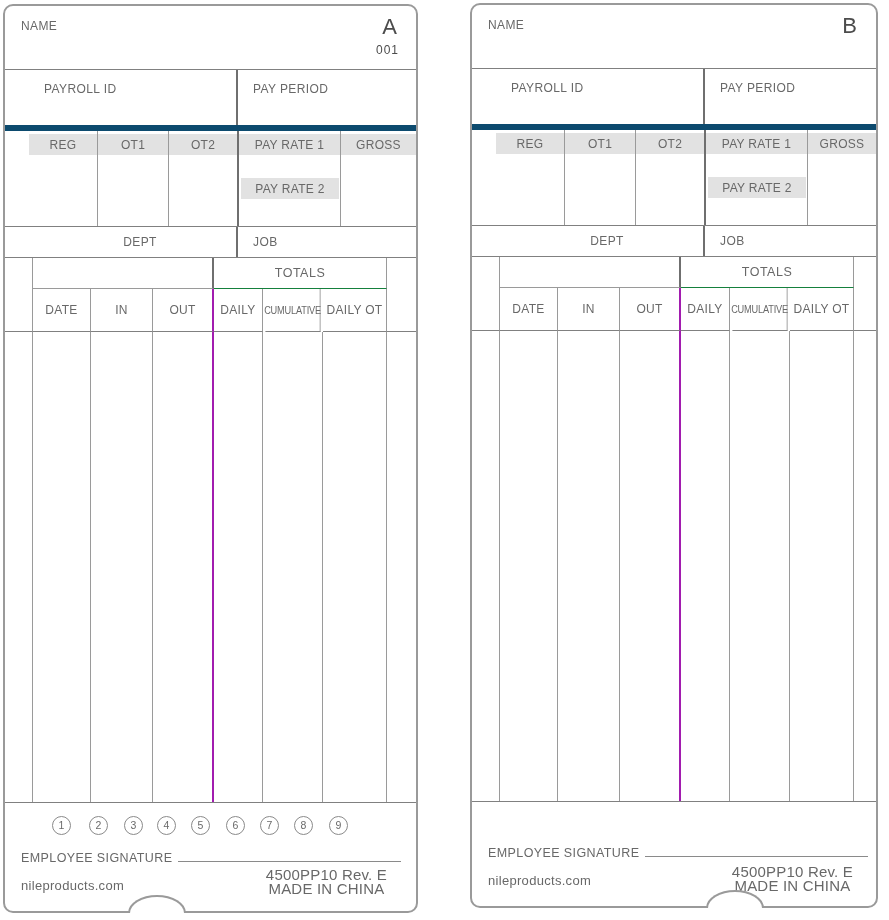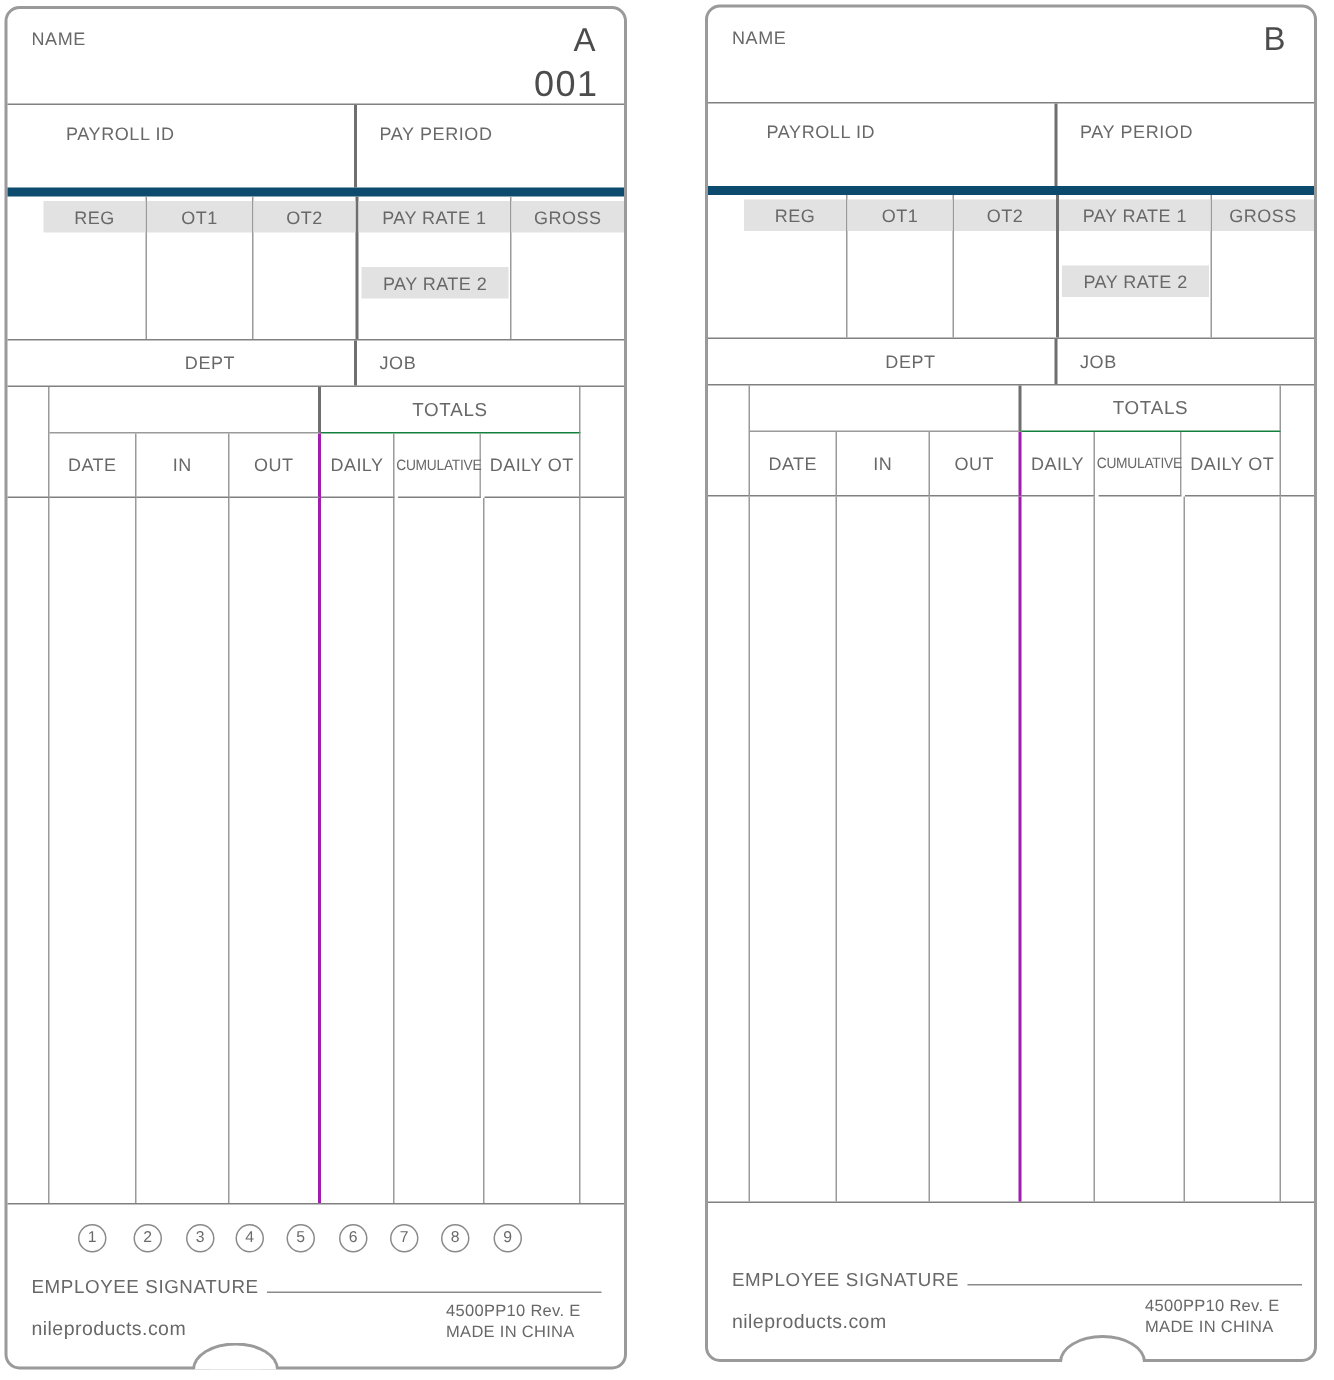--- a/index.html
+++ b/index.html
@@ -16,21 +16,21 @@
     overflow:visible;
   }
   #card-a{left:3px;top:4px;width:415px;height:909px;}
   #card-b{left:470px;top:3px;width:408px;height:905px;}
 
   
   .sec{box-sizing:border-box;flex:none;padding-left:24px;}
   .sec-name{height:64px;border-bottom:1px solid #808080;position:relative;}
   .name-label{position:absolute;left:16px;top:13px;font-size:12px;letter-spacing:.4px;}
   .corner-letter{position:absolute;right:19px;top:8px;font-size:22px;color:#4c4c4c;}
-  .card-number{position:absolute;right:17px;top:37px;font-size:24px;color:#4c4c4c;letter-spacing:1px;}
+  .card-number{position:absolute;right:17px;top:37px;font-size:12px;color:#4c4c4c;letter-spacing:1px;}
 
   .sec-payroll{height:61px;border-bottom:6px solid #0c4a6e;display:grid;grid-template-columns:209px 1fr;}
   .sec-payroll .cell{box-sizing:border-box;padding:12px 0 0 15px;font-size:12px;letter-spacing:.4px;}
   .sec-payroll .cell:first-child{border-right:2px solid #6f6f6f;}
 
   .sec-rates{height:96px;border-bottom:1px solid #808080;display:grid;grid-template-columns:69px 71px 70px 102px 1fr;}
   .rate-cell{box-sizing:border-box;border-right:1px solid #9a9a9a;position:relative;}
   .rate-cell.heavy{border-right:2px solid #6f6f6f;}
   .rate-cell.last{border-right:none;}
   .gray-strip{height:21px;margin-top:3px;background:#e2e2e2;display:flex;align-items:center;justify-content:center;font-size:12px;letter-spacing:.3px;}
@@ -65,21 +65,21 @@
   .punch-circles{position:absolute;left:0;top:13px;width:100%;height:20px;}
   .circle{
     position:absolute;width:17px;height:17px;border:1px solid #8a8a8a;border-radius:50%;
     font-size:10.5px;line-height:17px;text-align:center;color:#6a6a6a;top:0;
   }
   .sig-row{position:absolute;left:16px;font-size:12.5px;letter-spacing:.4px;white-space:nowrap;}
   #card-a .sig-row{top:46px;}
   #card-b .sig-row{top:42px;}
   .sig-line{display:inline-block;width:223px;border-bottom:1px solid #8a8a8a;height:12px;margin-left:6px;vertical-align:baseline;}
   .website{position:absolute;left:16px;bottom:18px;font-size:13px;letter-spacing:.3px;}
-  .print-info{position:absolute;text-align:left;font-size:11px;line-height:13.5px;letter-spacing:.2px;}
+  .print-info{position:absolute;text-align:center;font-size:15px;line-height:13.5px;letter-spacing:.2px;}
   #card-a .print-info{right:29px;bottom:16px;}
   #card-b .print-info{right:23px;bottom:14px;}
 
   .notch{
     position:absolute;bottom:-2px;height:18px;width:58px;background:#fff;
     border:2px solid #9a9a9a;border-bottom:none;
     border-radius:29px 29px 0 0 / 18px 18px 0 0;
     box-sizing:border-box;
   }
   #card-a .notch{left:123px;}

